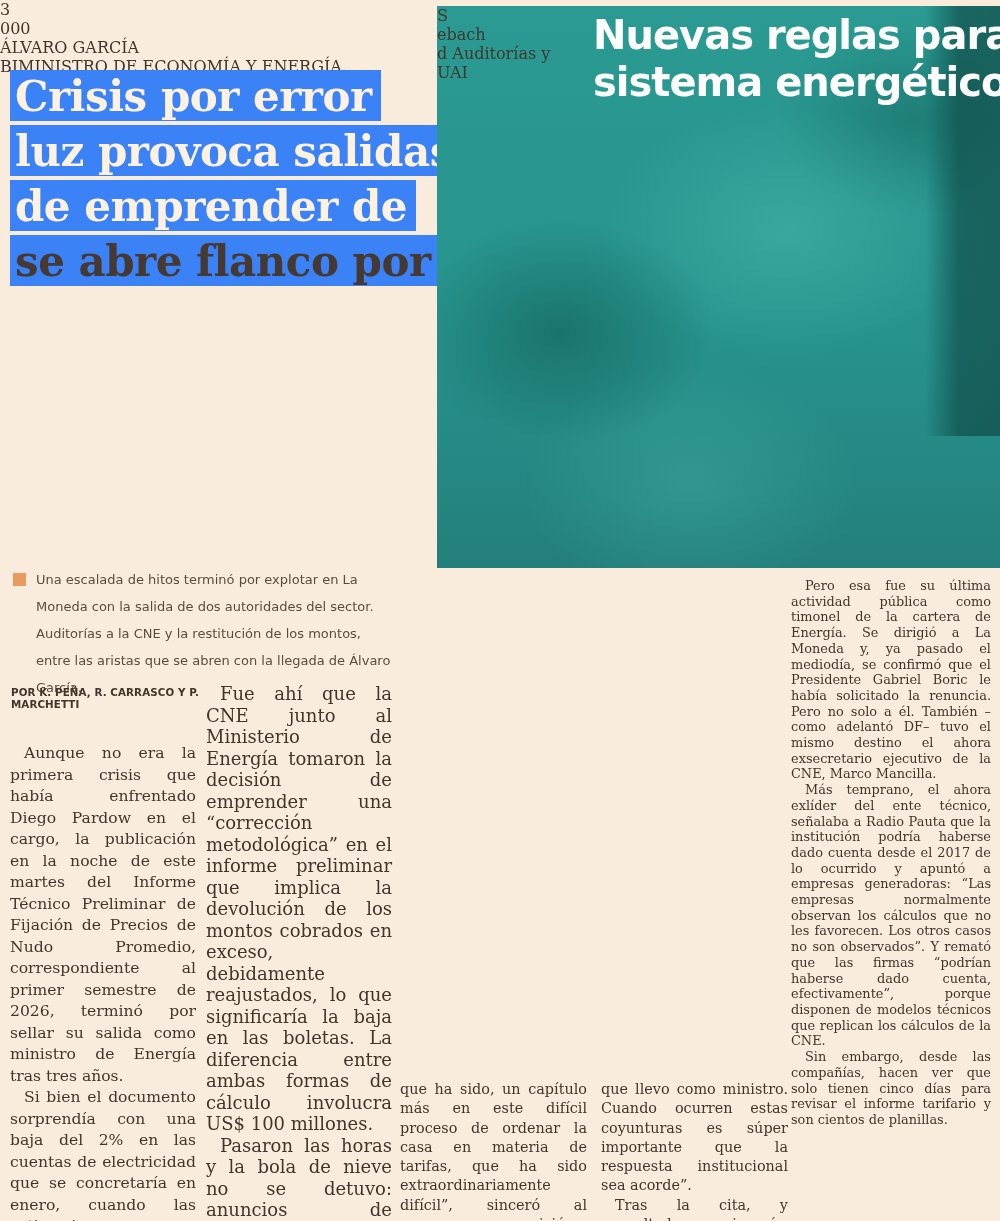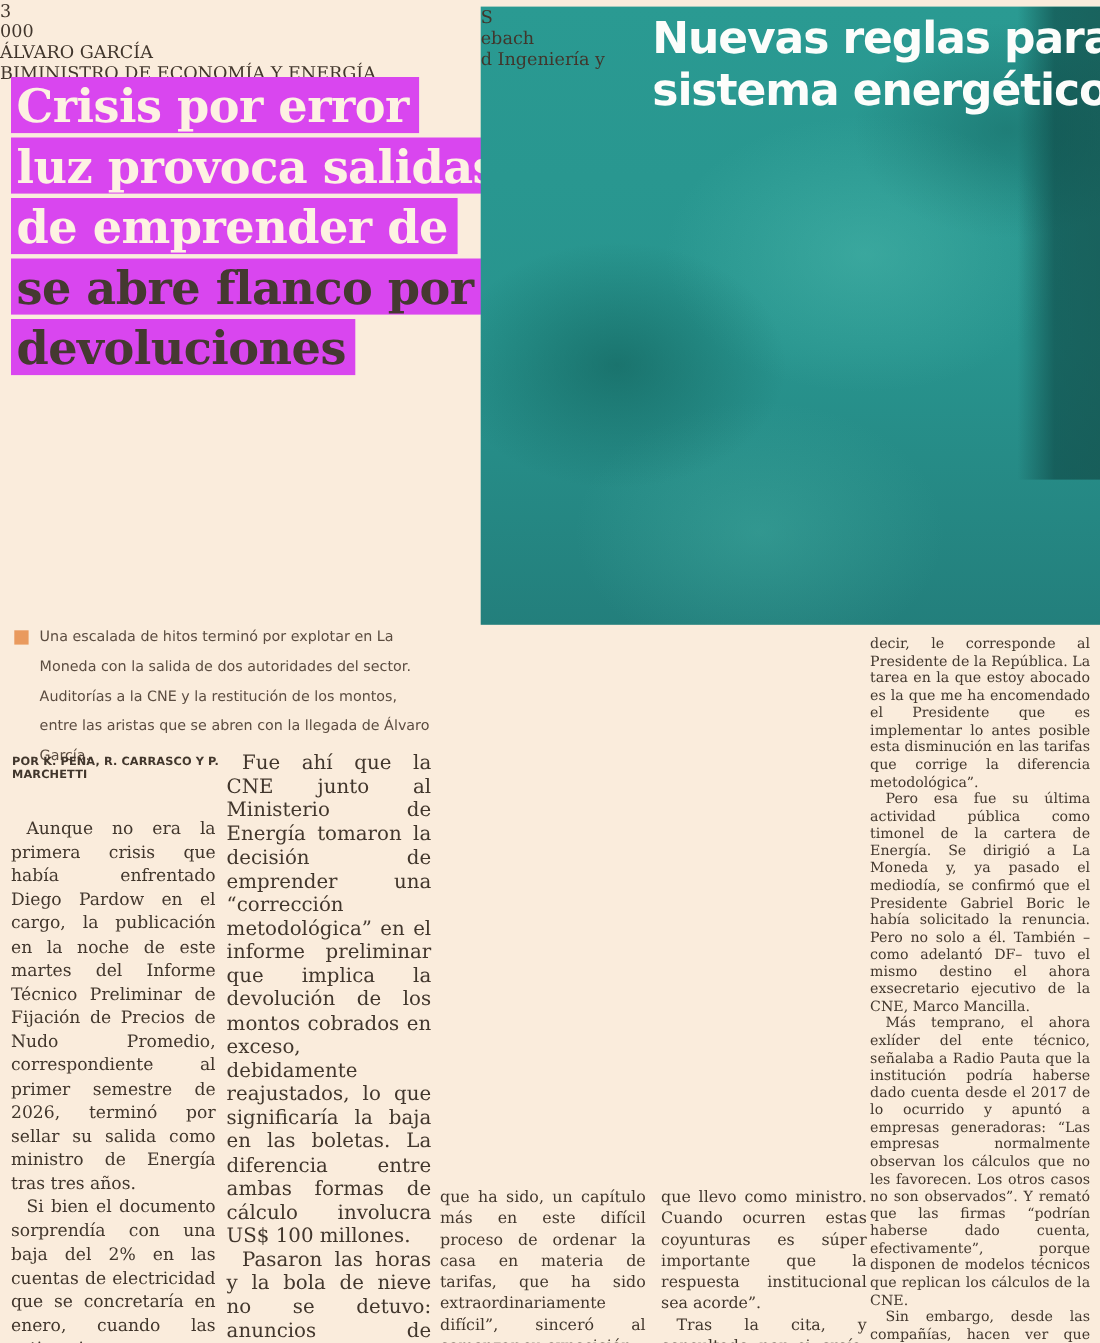--- a/index.html
+++ b/index.html
@@ -1,21 +1,21 @@
 <!DOCTYPE html>
 <html><head>
 <meta charset="utf-8">
 <style>
   html,body{margin:0;padding:0;}
   .page{position:relative;width:1000px;height:1221px;background:#faecdc;overflow:hidden;
         font-family:"DejaVu Serif","Liberation Serif",serif;color:#41362c;}
   
   .headline{position:absolute;left:10px;top:70px;width:430px;}
   .hl-line{height:55px;line-height:55px;white-space:nowrap;}
-  .hl-box{display:inline-block;background:#d946ef;padding:0 9px 0 5px;height:51px;line-height:53px;
+  .hl-box{display:inline-block;background:#3b82f6;padding:0 9px 0 5px;height:51px;line-height:53px;
           font-size:42px;font-weight:bold;letter-spacing:-0.5px;}
   .hl-light{color:#fdf2e2;}
   .hl-dark{color:#453931;}
   
   .lede{position:absolute;left:12px;top:566px;width:382px;
         font-family:"DejaVu Sans","Liberation Sans",sans-serif;
         font-size:13px;line-height:27px;color:#5b4c40;}
   .lede .bullet{position:absolute;left:1px;top:7px;width:13px;height:13px;background:#e99a5e;}
   .lede p{margin:0 0 0 24px;}
   .byline{position:absolute;left:11px;top:686px;width:190px;
@@ -142,21 +142,20 @@
 </head>
 <body>
 
 <div class="page">
 
   <section class="headline">
       <div class="hl-line"><span class="hl-box"><span class="seg hl-light">Crisis por error</span></span></div>
       <div class="hl-line"><span class="hl-box"><span class="seg hl-light">luz provoca salidas</span></span></div>
       <div class="hl-line"><span class="hl-box"><span class="seg hl-light">de emprender de</span></span></div>
       <div class="hl-line"><span class="hl-box"><span class="seg hl-dark">se abre flanco por</span></span></div>
-      <div class="hl-line"><span class="hl-box"><span class="seg hl-dark">devoluciones</span></span></div>
     </section>
 
   <div class="lede">
     <span class="bullet"></span>
     <p>Una escalada de hitos terminó por explotar en La Moneda con la salida de dos autoridades del sector. Auditorías a la CNE y la restitución de los montos, entre las aristas que se abren con la llegada de Álvaro García.</p>
   </div>
 
   <div class="byline">POR K. PEÑA, R. CARRASCO Y P. MARCHETTI</div>
 
   <div class="col col1">
@@ -168,37 +167,37 @@
       <p>Pasaron las horas y la bola de nieve no se detuvo: anuncios de acusación constitucional, peticiones de renuncia e incluso las críticas de candidatos presidenciales –incluyendo de la candidata oficialista, Jeannette Jara– no cesaron.</p>
     </div>
   <div class="col col3">
       <p class="noindent">que ha sido, un capítulo más en este difícil proceso de ordenar la casa en materia de tarifas, que ha sido extraordinariamente difícil”, sinceró al comenzar su exposición.</p>
     </div>
   <div class="col col4">
       <p class="noindent">que llevo como ministro. Cuando ocurren estas coyunturas es súper importante que la respuesta institucional sea acorde”.</p>
       <p>Tras la cita, y consultado por si creía, en lo personal, que debía dar un paso al costado, sostuvo: “No es algo que me corresponda a mí</p>
     </div>
   <div class="col col5">
-      <p class="noindent">decir, le corresponde al Presidente de la República. La tarea en la que estoy abocado es la que me ha encomendado el Presidente que es implementar lo antes posible esta disminución en las tarifas que corrige la diferencia metodológica”.</p>
       <p>Pero esa fue su última actividad pública como timonel de la cartera de Energía. Se dirigió a La Moneda y, ya pasado el mediodía, se confirmó que el Presidente Gabriel Boric le había solicitado la renuncia. Pero no solo a él. También –como adelantó DF– tuvo el mismo destino el ahora exsecretario ejecutivo de la CNE, Marco Mancilla.</p>
       <p>Más temprano, el ahora exlíder del ente técnico, señalaba a Radio Pauta que la institución podría haberse dado cuenta desde el 2017 de lo ocurrido y apuntó a empresas generadoras: “Las empresas normalmente observan los cálculos que no les favorecen. Los otros casos no son observados”. Y remató que las firmas “podrían haberse dado cuenta, efectivamente”, porque disponen de modelos técnicos que replican los cálculos de la CNE.</p>
       <p>Sin embargo, desde las compañías, hacen ver que solo tienen cinco días para revisar el informe tarifario y son cientos de planillas.</p>
     </div>
 
   <figure class="photo-top" style="margin:0">
     <div class="pt-darkband"></div>
     <div class="pt-screen-title">
       <div>Nuevas reglas para</div>
       <div>sistema energético</div>
     </div>
     <div class="pt-circle"></div>
     <div class="pt-orange"></div>
     <div class="pt-initial">S</div>
     <div class="pt-slide-txt pt-t1">ebach</div>
-    <div class="pt-slide-txt pt-t2">d Ingeniería y</div>
+    <div class="pt-slide-txt pt-t2">d Auditorías y</div>
+    <div class="pt-slide-txt pt-t3">UAI</div>
 
     <div class="pt-chair-left"></div>
     <div class="pt-chair-right"></div>
     <div class="pt-slats"></div>
     <div class="pt-floor"></div>
     <div class="pt-floor-sheen"></div>
     <div class="pt-table"></div>
     <div class="pt-glass" style="left:190px;top:328px;width:16px;height:46px;"></div>
     <div class="pt-glass" style="left:218px;top:322px;width:28px;height:52px;"></div>
     <div class="pt-chair-leg" style="left:420px;top:505px;width:7px;height:54px;"></div>

